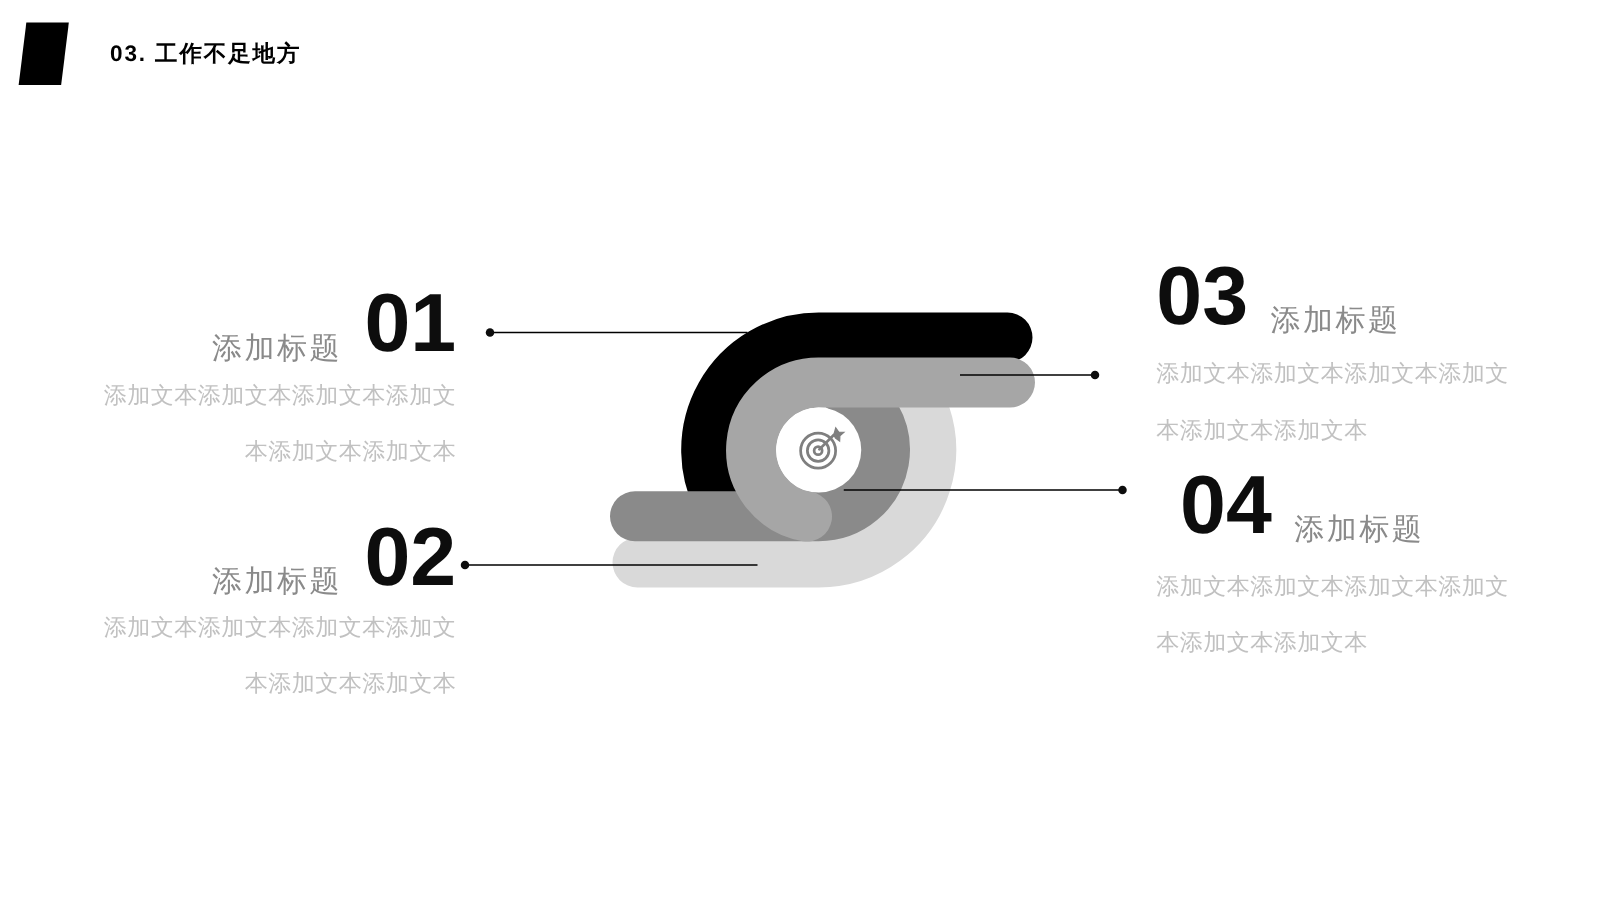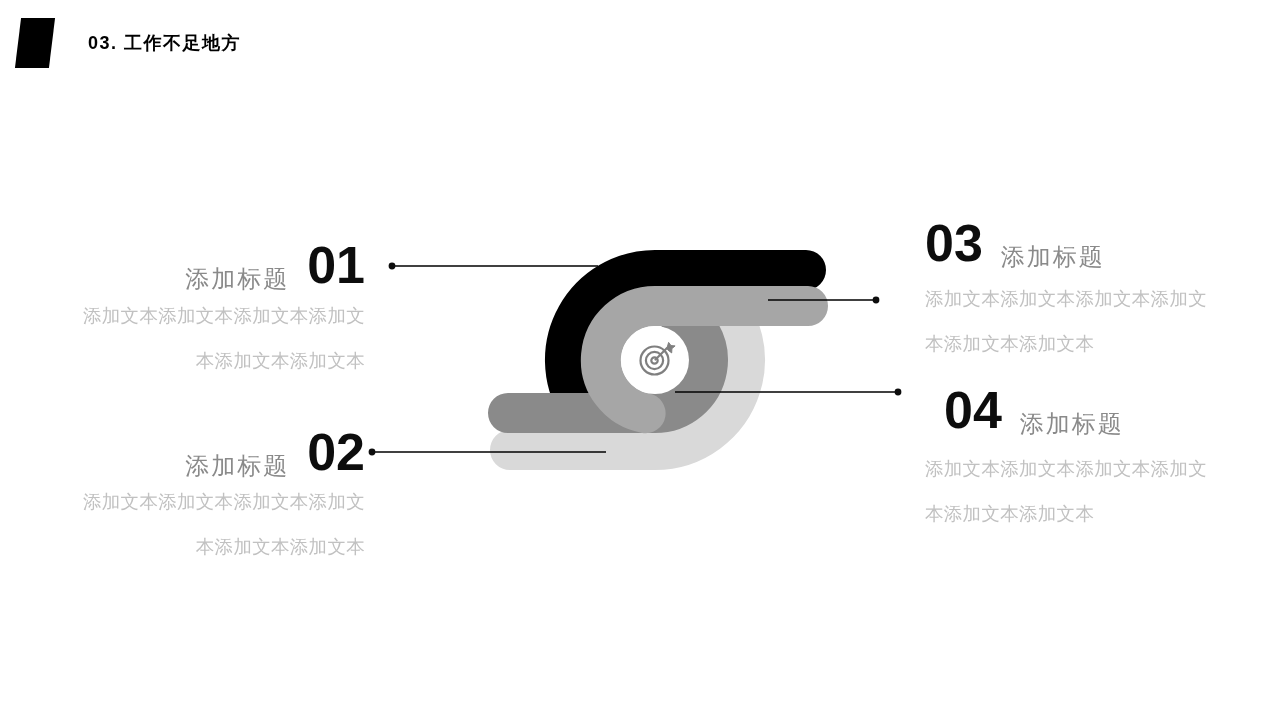--- a/index.html
+++ b/index.html
@@ -26,21 +26,21 @@
   }
   
   .spiral-svg { position:absolute; left:360px; top:220px; width:570px; height:280px; }
   
   .sec-header {
     position:absolute; height:52px;
     display:flex; align-items:flex-end; gap:18px;
     white-space:nowrap;
   }
   .sec-number {
-    font-size:52px; font-weight:bold; color:#0d0d0d; line-height:1;
+    font-size:66px; font-weight:bold; color:#0d0d0d; line-height:1;
   }
   .sec-label {
     font-size:24px; color:#8a8a8a; letter-spacing:2px; line-height:1;
   }
   .sec-body {
     position:absolute; width:340px;
     font-size:18.5px; color:#c1c1c1; line-height:45px;
     letter-spacing:0.3px;
   }
   .align-right { text-align:right; }

